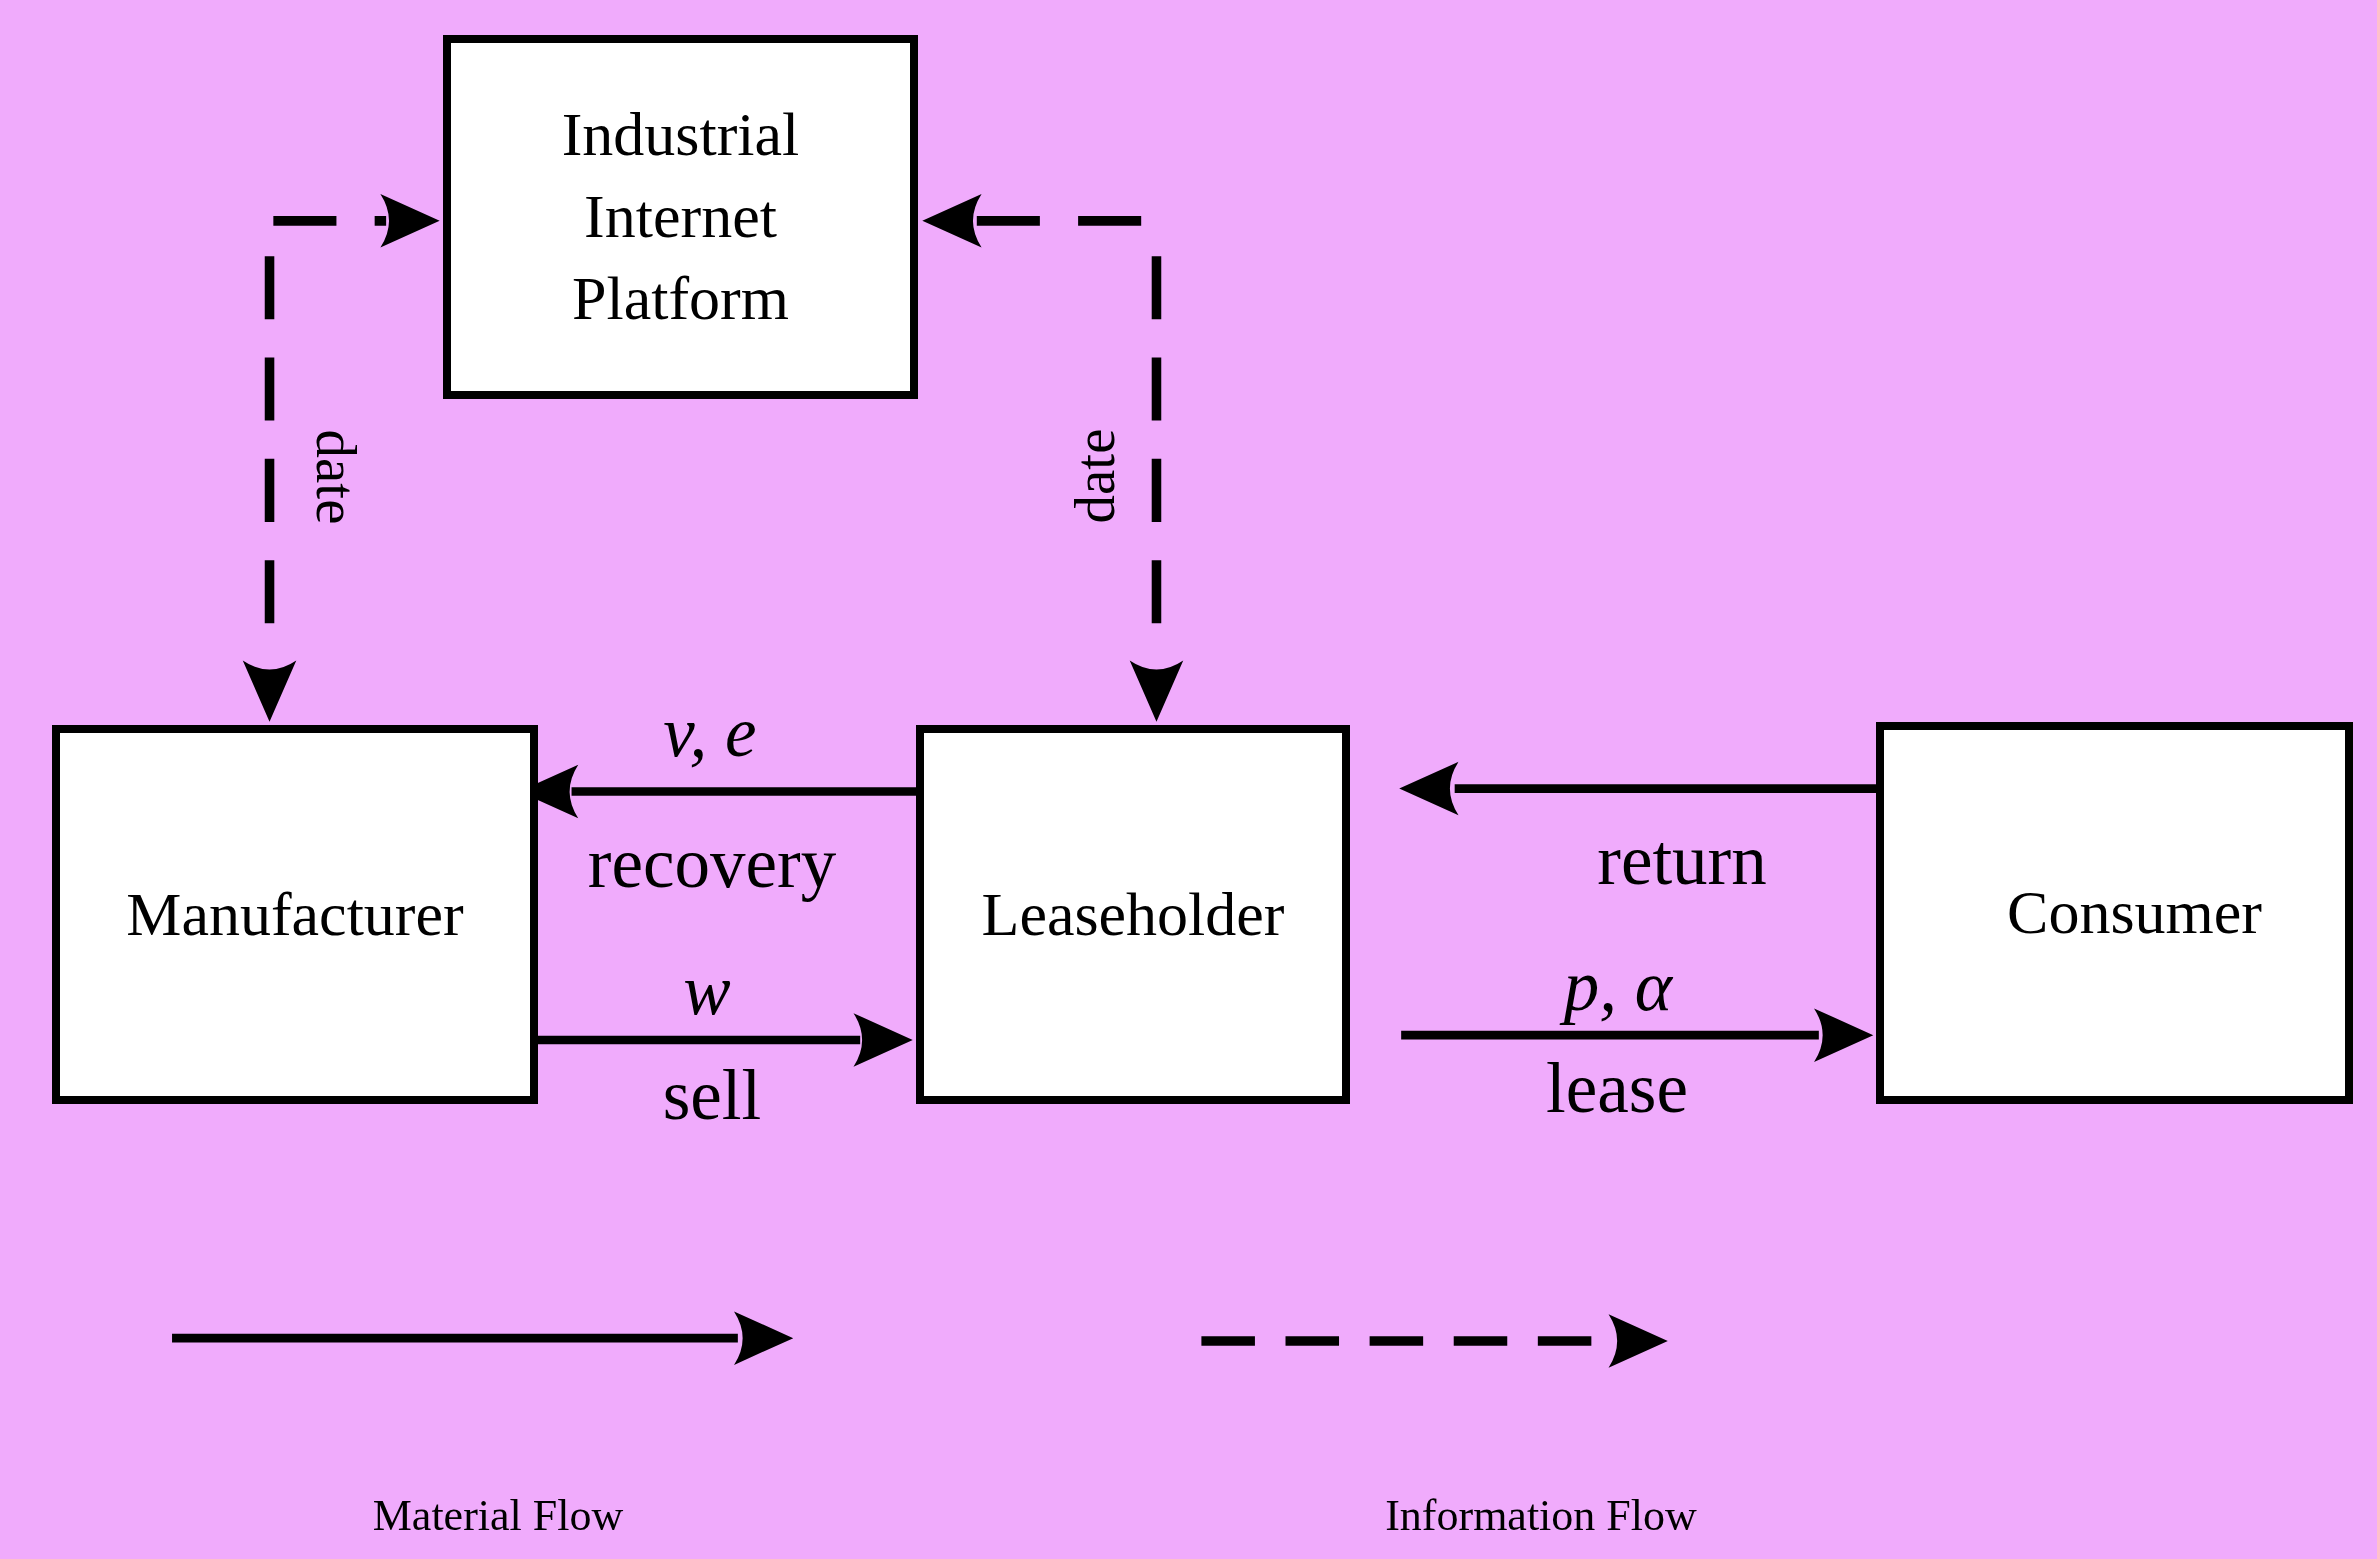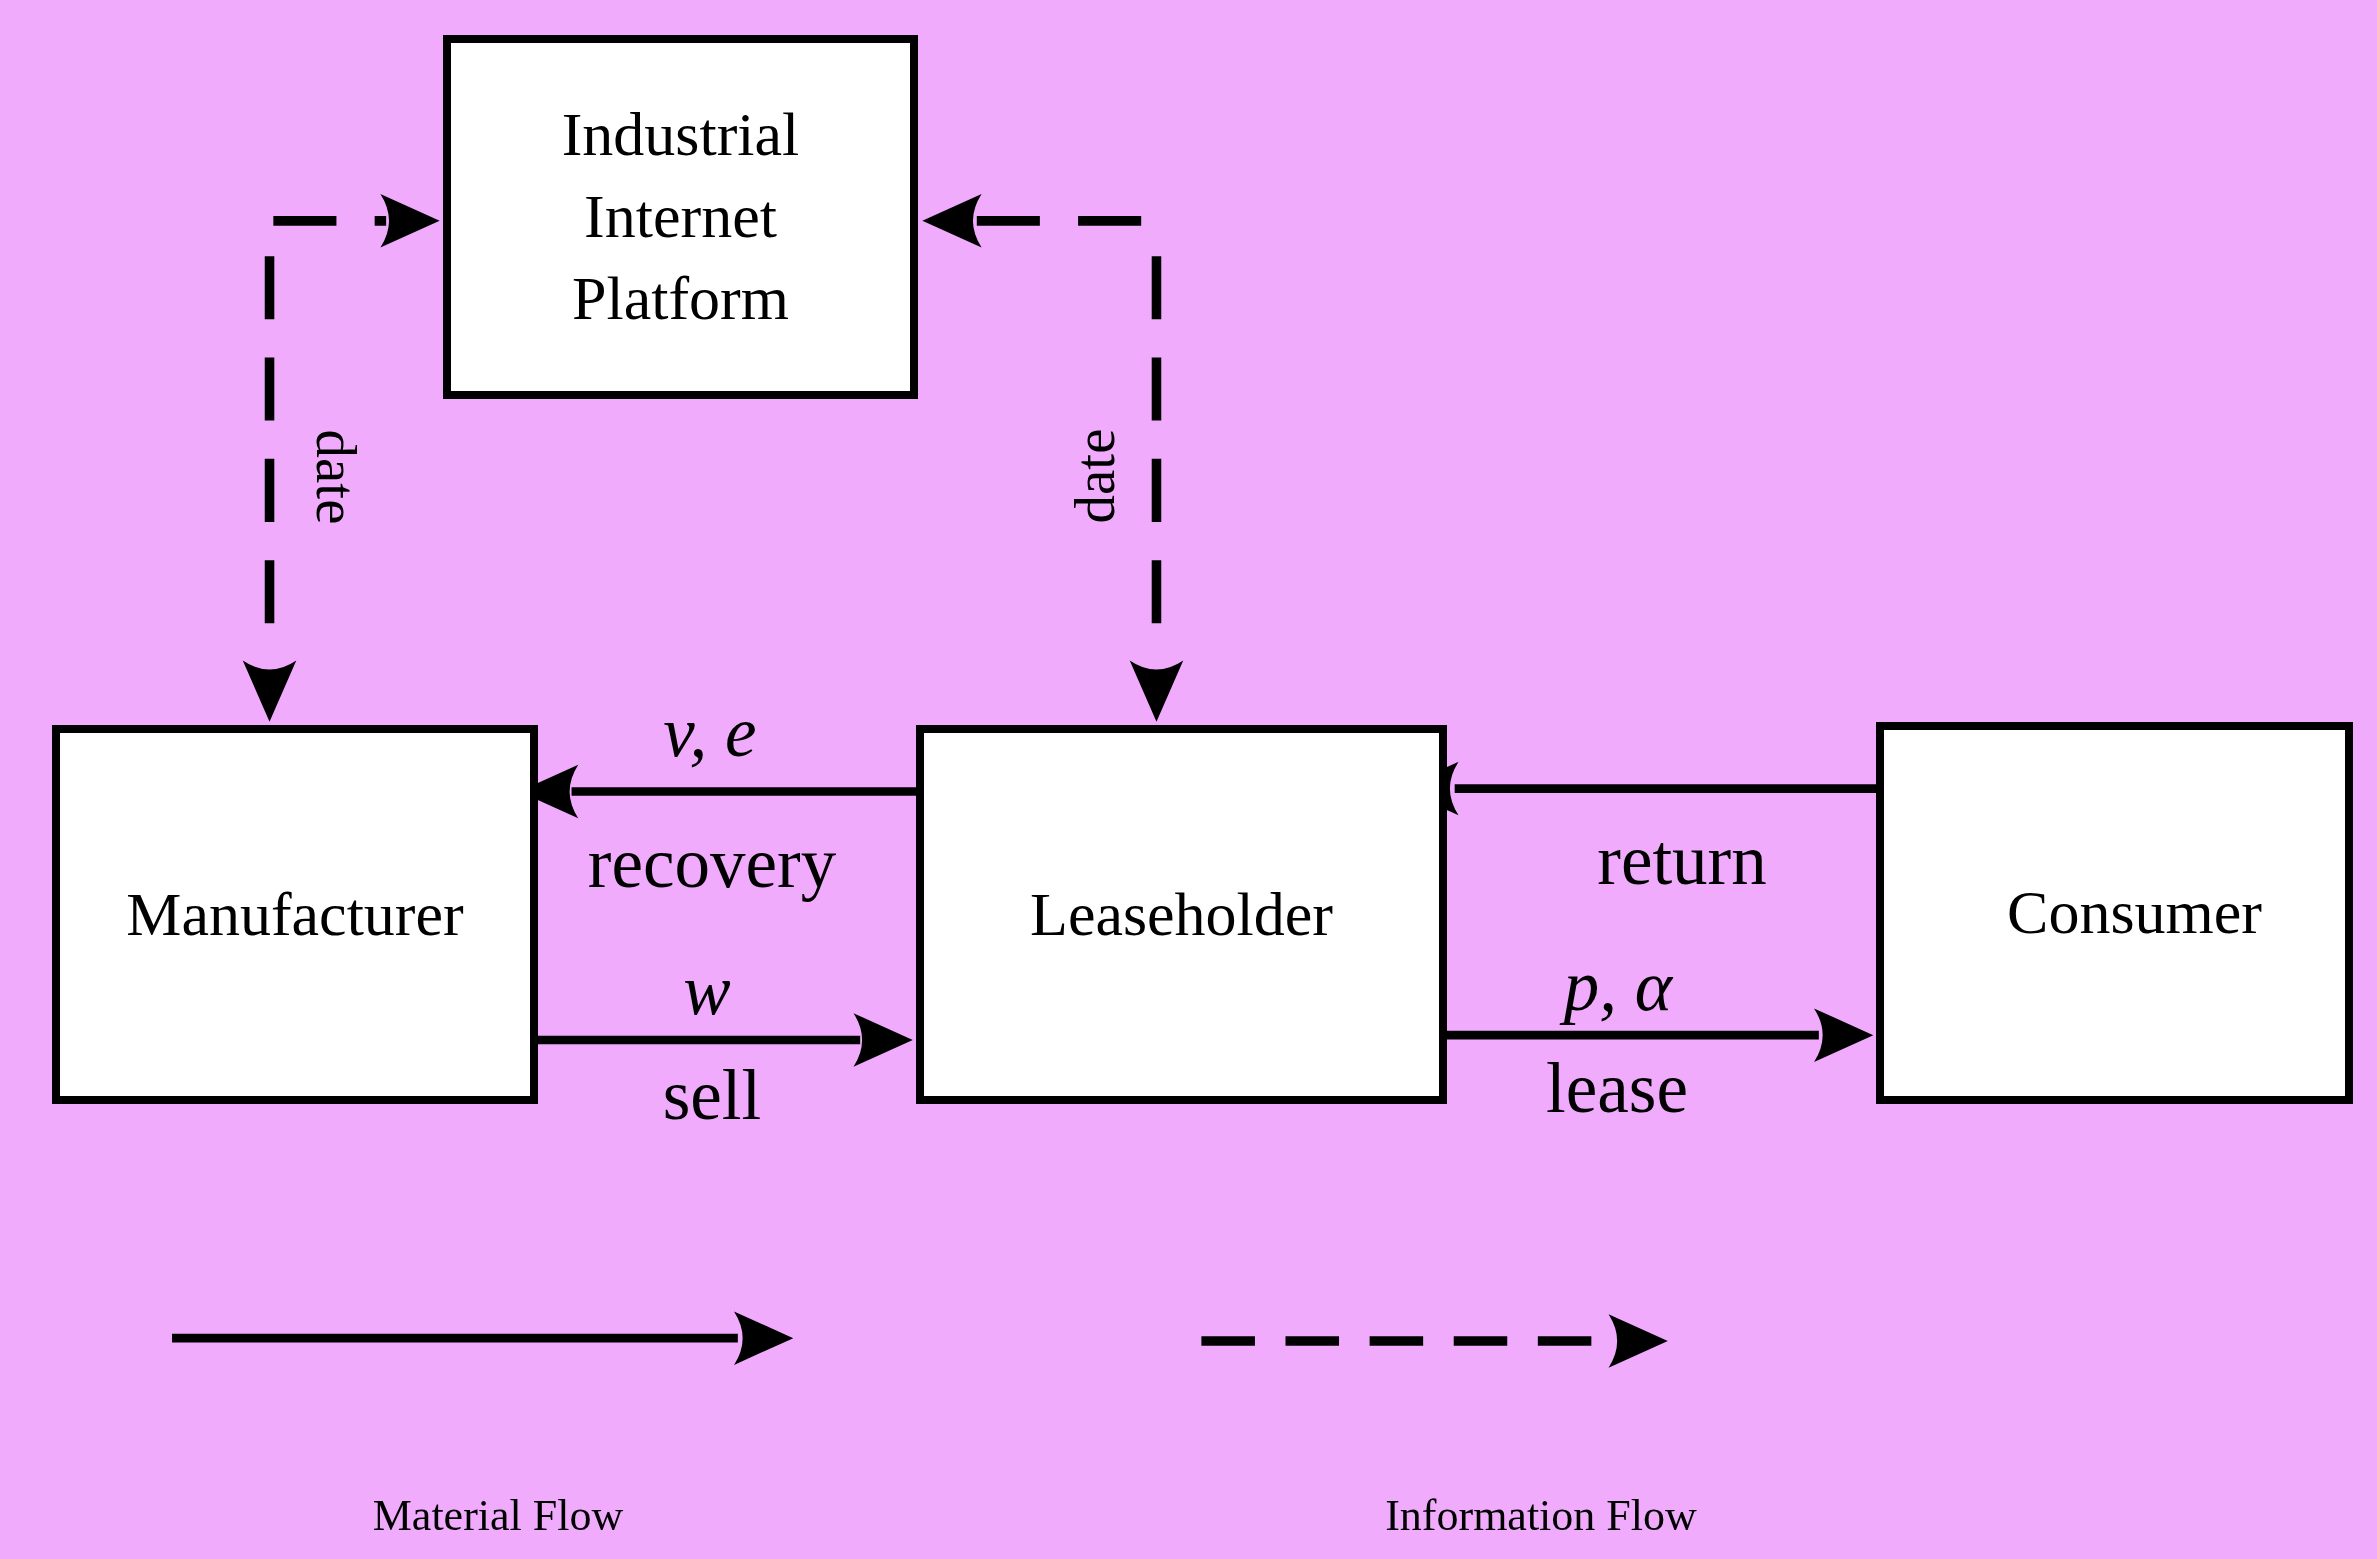--- a/index.html
+++ b/index.html
@@ -101,21 +101,21 @@
       <div>Industrial</div>
       <div>Internet</div>
       <div>Platform</div>
     </div>
   </div>
 
   <div class="box" style="left:28px;top:725px;width:486px;height:379px;margin-left:24px;">
     <div class="box-label">Manufacturer</div>
   </div>
 
-  <div class="box" style="left:916px;top:725px;width:531px;height:379px;">
+  <div class="box" style="left:916px;top:725px;width:434px;height:379px;">
     <div class="box-label">Leaseholder</div>
   </div>
 
   <div class="box" style="left:1876px;top:722px;width:477px;height:382px;padding-left:40px;">
     <div class="box-label">Consumer</div>
   </div>
 
   <div class="lbl math" style="left:710px;top:732px;">v, e</div>
   <div class="lbl" style="left:712px;top:863px;">recovery</div>
 

